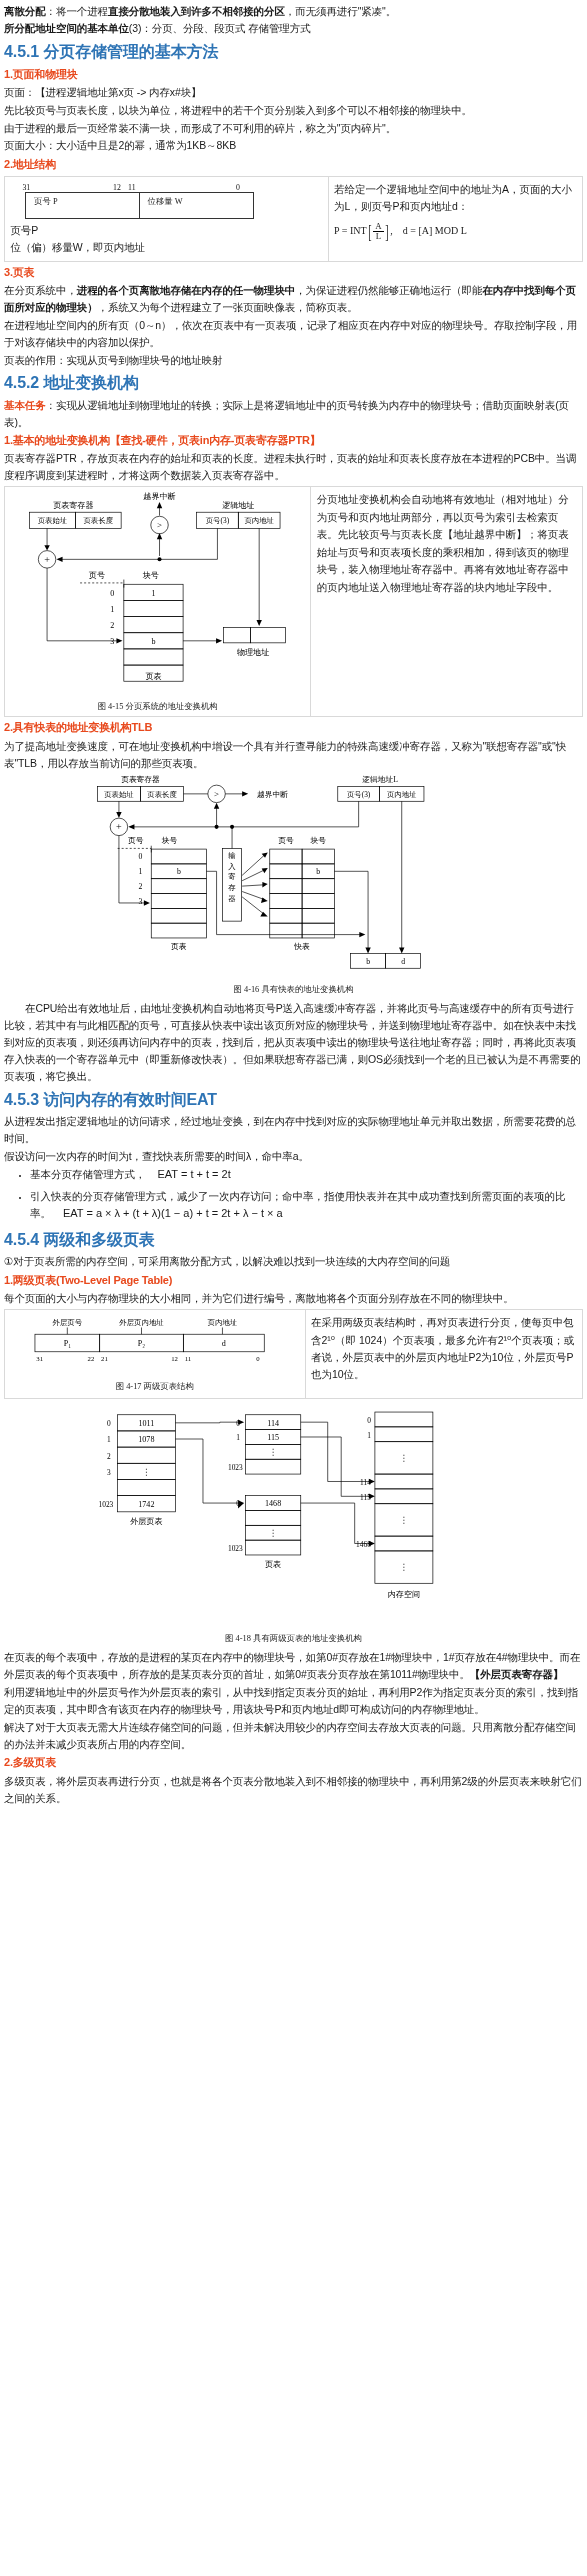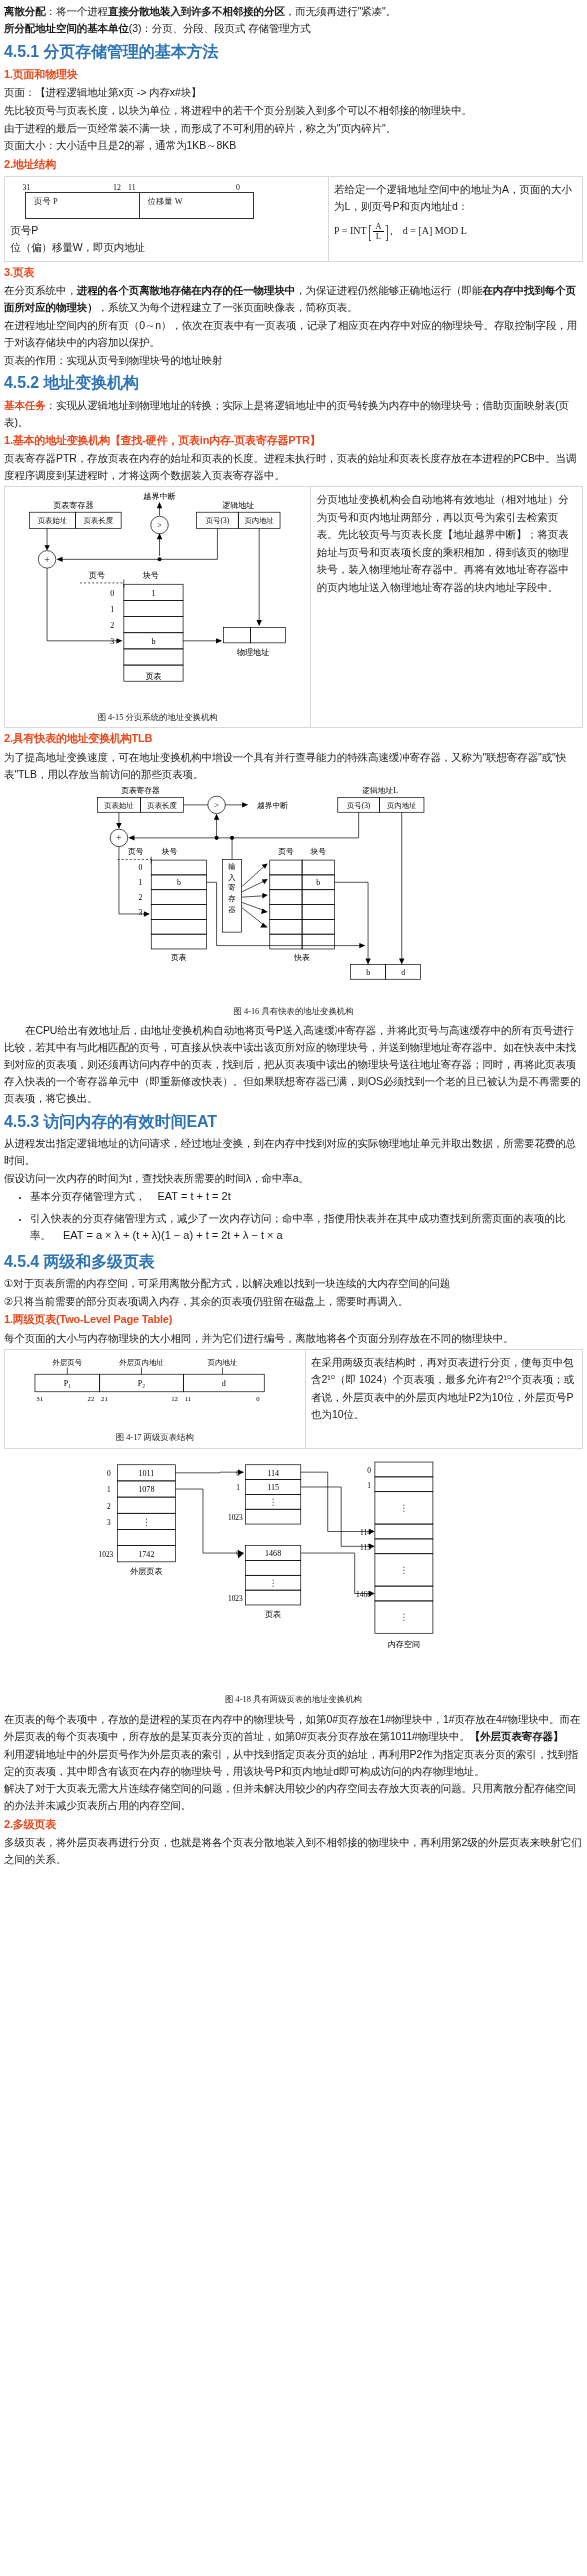--- a/index.html
+++ b/index.html
@@ -84,21 +84,21 @@
   }
   .addr-bits span { position:absolute; top:0; }
   .addr-boxes { display:flex; width: 229px; margin-left: 12px; }
   .addr-boxes div {
     border: 0.7px solid #333; height: 27px; line-height: 17px;
     font-size: 8.4px; padding-left: 8px;
   }
   .addr-boxes .pbox { width: 115px; }
   .addr-boxes .wbox { width: 115px; border-left: none; }
   .figcap {
-    text-align: center; font-size: 8.4px; margin-top: 19px;
+    text-align: center; font-size: 8.4px; margin-top: 8px;
     font-family: "Liberation Serif", "DejaVu Serif", serif;
   }
   svg { display:block; margin: 0 auto; }
   svg text { font-family: "Liberation Serif", "DejaVu Serif", serif; }
 
   
   ul.bul { margin: 1.3px 0 1.3px 0; padding-left: 26px; }
   ul.bul li { margin-bottom: 4px; font-size:10.5px; }
   ul.bul li::marker { font-size: 8px; }
   .eq { font-family:Liberation Sans, sans-serif; font-size:11px; margin-left: 12px;}
@@ -356,21 +356,20 @@
   <h2 class="head-blue">4.5.3 访问内存的有效时间EAT</h2>
   <p class="body">从进程发出指定逻辑地址的访问请求，经过地址变换，到在内存中找到对应的实际物理地址单元并取出数据，所需要花费的总时间。</p>
   <p class="body">假设访问一次内存的时间为t，查找快表所需要的时间λ，命中率a。</p>
   <ul class="bul">
     <li><span>基本分页存储管理方式，</span><span class="eq">EAT = t + t = 2t</span></li>
     <li><span>引入快表的分页存储管理方式，减少了一次内存访问；命中率，指使用快表并在其中成功查找到所需页面的表项的比率。</span><span class="eq">EAT = a × λ + (t + λ)(1 − a) + t = 2t + λ − t × a</span></li>
   </ul>
 
   <h2 class="head-blue">4.5.4 两级和多级页表</h2>
   <p class="body">①对于页表所需的内存空间，可采用离散分配方式，以解决难以找到一块连续的大内存空间的问题</p>
-  <p class="body">②只将当前需要的部分页表项调入内存，其余的页表项仍驻留在磁盘上，需要时再调入。</p>
   <h3 class="head-orange">1.两级页表(Two-Level Page Table)</h3>
   <p class="body">每个页面的大小与内存物理块的大小相同，并为它们进行编号，离散地将各个页面分别存放在不同的物理块中。</p>
 
   <table class="split">
     <tbody>
         <tr>
       <td style="width:52%;padding:4px 2.7px">
         <svg width="270" height="58" viewBox="0 0 400 86" style="font-size:15.5px">
           <text x="70" y="16" font-size="11" text-anchor="middle">外层页号</text>
           <text x="180" y="16" font-size="11" text-anchor="middle">外层页内地址</text>

